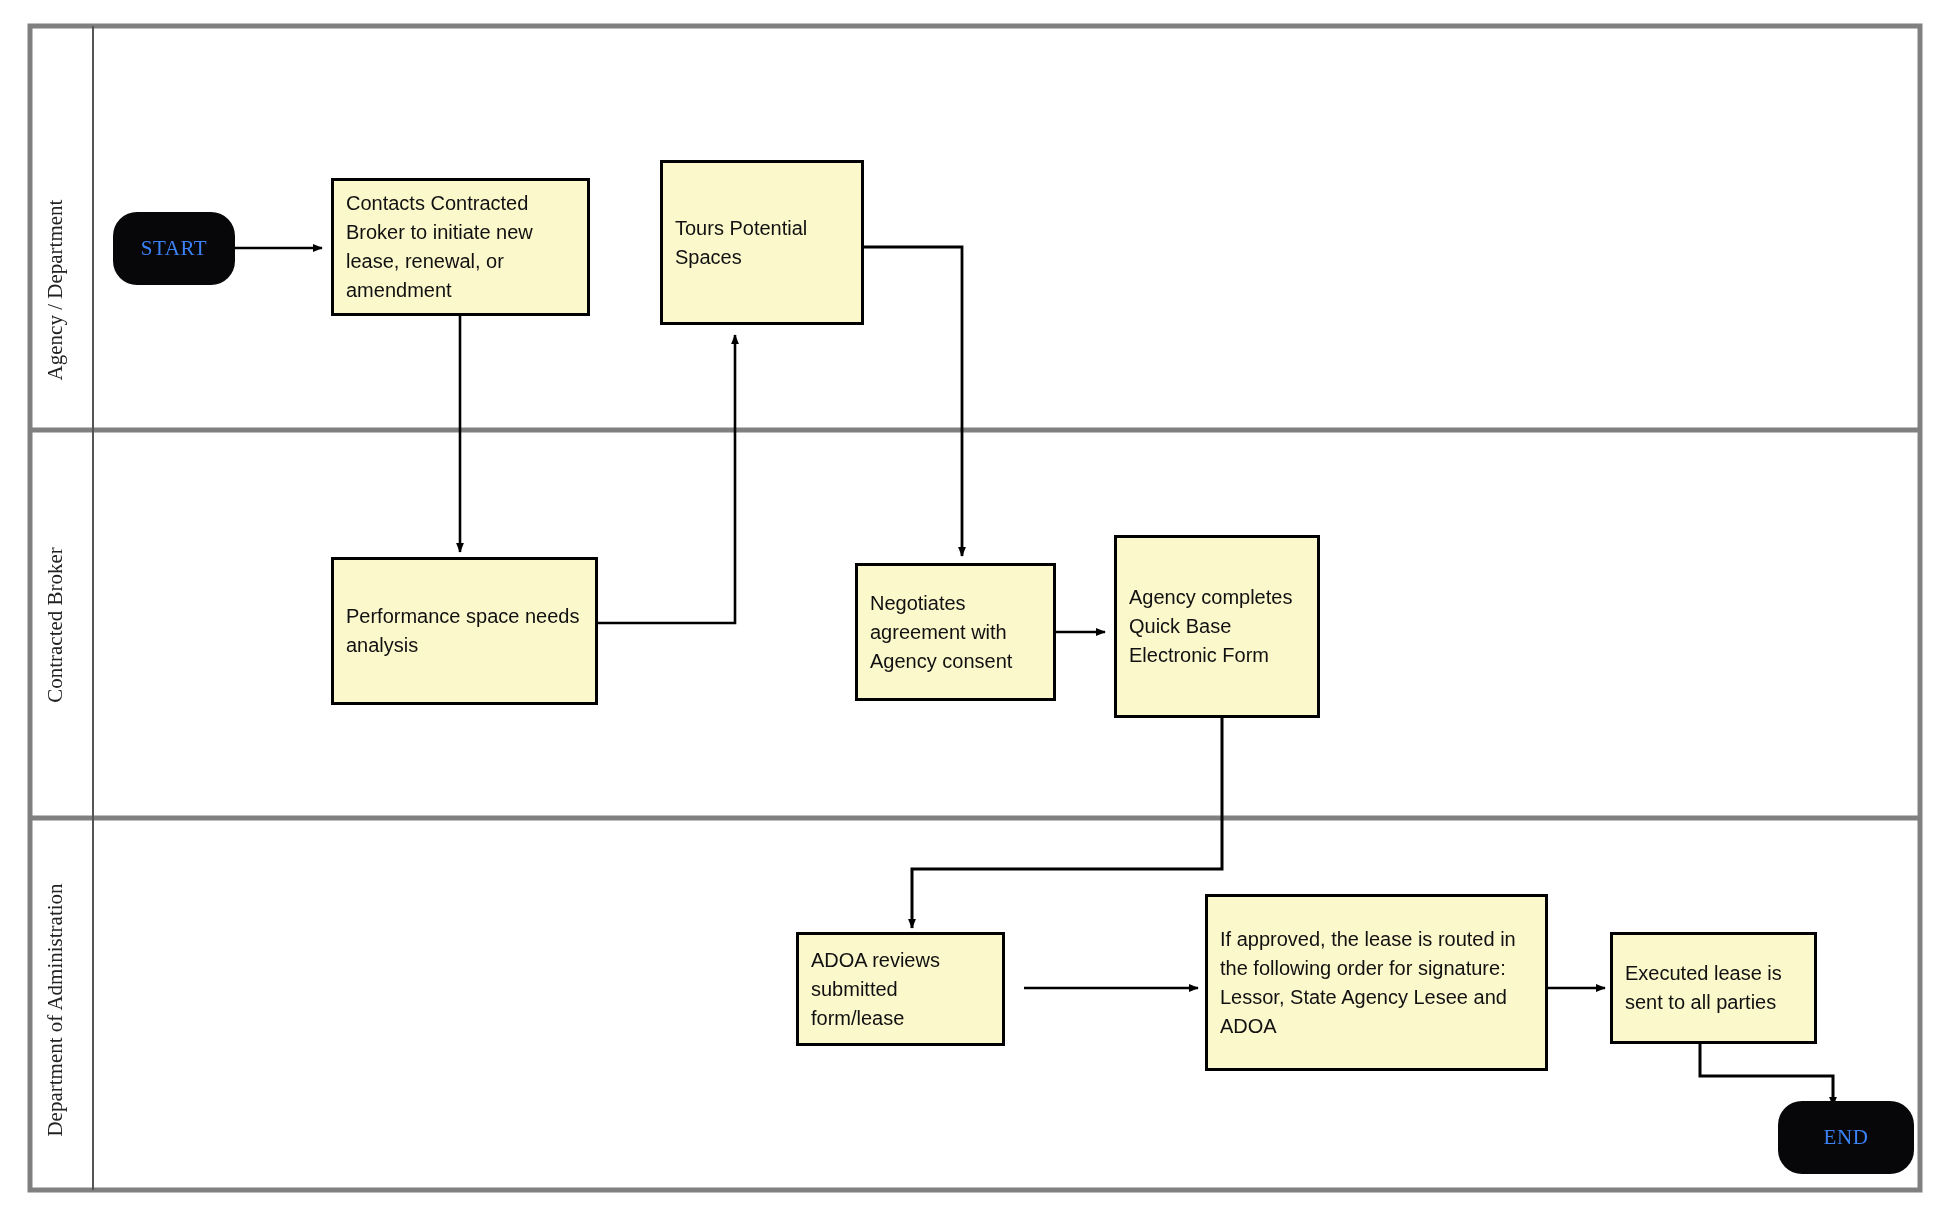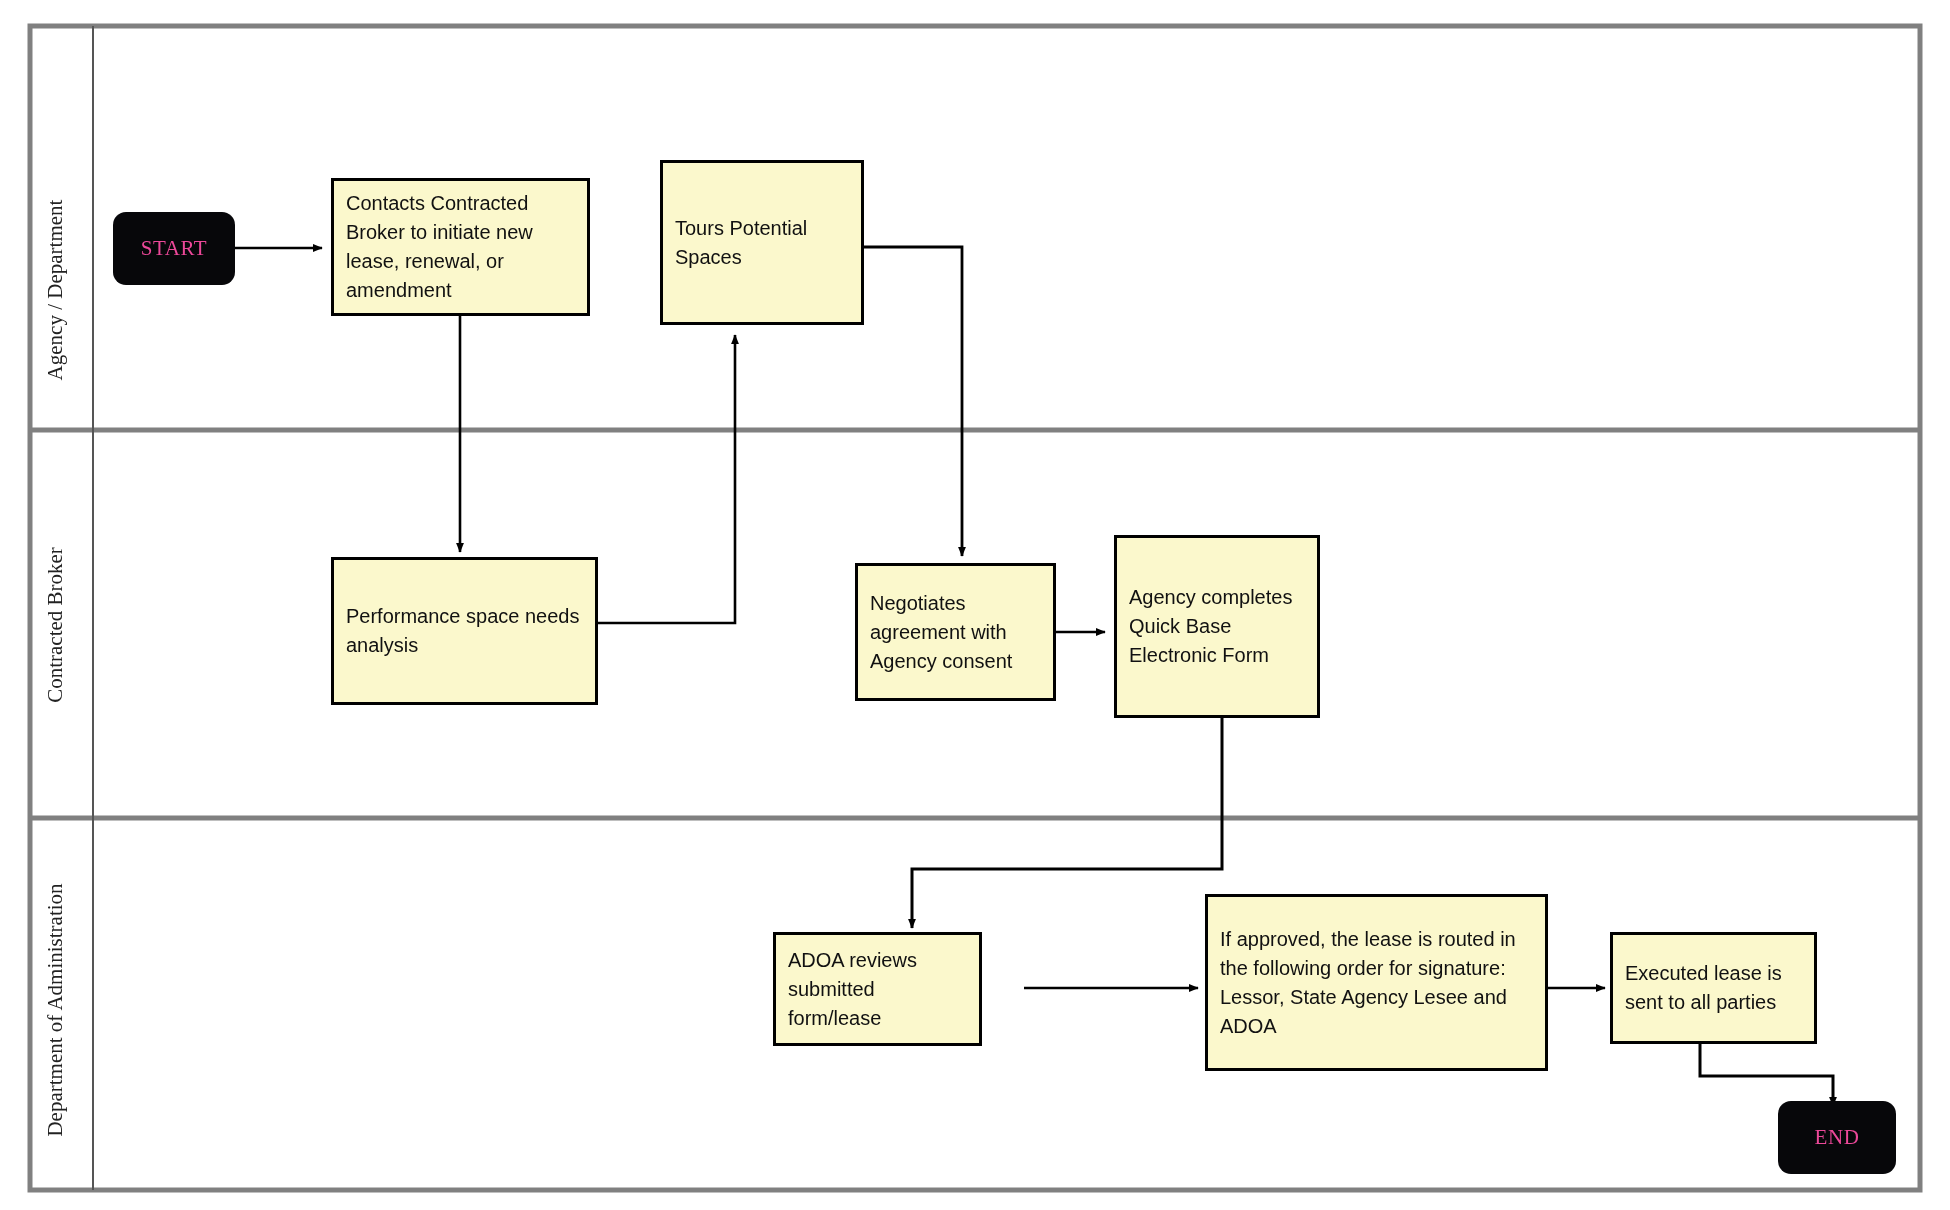--- a/index.html
+++ b/index.html
@@ -41,22 +41,22 @@
     padding: 0 12px;
     display: flex;
     align-items: center;
     white-space: pre-line;
     overflow: hidden;
   }
   .terminator {
     position: absolute;
     box-sizing: border-box;
     background: #07070a;
-    border-radius: 13px;
-    color: #ec4899;
+    border-radius: 24px;
+    color: #3b82f6;
     font-family: "Liberation Serif", serif;
     font-size: 21px;
     letter-spacing: 0.6px;
     display: flex;
     align-items: center;
     justify-content: center;
   }
 </style>
 </head>
 <body>
@@ -95,32 +95,32 @@
 
     <path d="M 1024 988 L 1198 988" fill="none" stroke="#000000" stroke-width="2.6" marker-end="url(#arrow)"></path>
 
     <path d="M 1548 988 L 1605 988" fill="none" stroke="#000000" stroke-width="2.6" marker-end="url(#arrow)"></path>
 
     <path d="M 1700 1040 L 1700 1076 L 1833 1076 L 1833 1106" fill="none" stroke="#000000" stroke-width="3" marker-end="url(#arrow)"></path>
   </svg>
 
   <div class="terminator" style="left:113px; top:212px; width:122px; height:73px;">START</div>
 
-  <div class="terminator" style="left:1778px; top:1101px; width:118px; height:73px;">END</div>
+  <div class="terminator" style="left:1778px; top:1101px; width:136px; height:73px;">END</div>
 
   <div class="node-box" style="left:331px; top:178px; width:259px; height:138px;">Contacts Contracted Broker to initiate new lease, renewal, or amendment</div>
 
   <div class="node-box" style="left:660px; top:160px; width:204px; height:165px;">Tours Potential Spaces</div>
 
   <div class="node-box" style="left:331px; top:557px; width:267px; height:148px;">Performance space needs analysis</div>
 
   <div class="node-box" style="left:855px; top:563px; width:201px; height:138px;">Negotiates agreement with Agency consent</div>
 
   <div class="node-box" style="left:1114px; top:535px; width:206px; height:183px;">Agency completes Quick Base Electronic Form</div>
 
-  <div class="node-box" style="left:773px; top:932px; width:209px; height:114px;">ADOA reviews submitted form/lease</div>
+  <div class="node-box" style="left:796px; top:932px; width:209px; height:114px;">ADOA reviews submitted form/lease</div>
 
   <div class="node-box" style="left:1610px; top:932px; width:207px; height:112px;">Executed lease is sent to all parties</div>
 
   <div class="node-box" style="left:1205px; top:894px; width:343px; height:177px;">If approved, the lease is routed in the following order for signature:
  Lessor, State Agency Lesee and ADOA</div>
 
 </div>
 
 </body></html>

